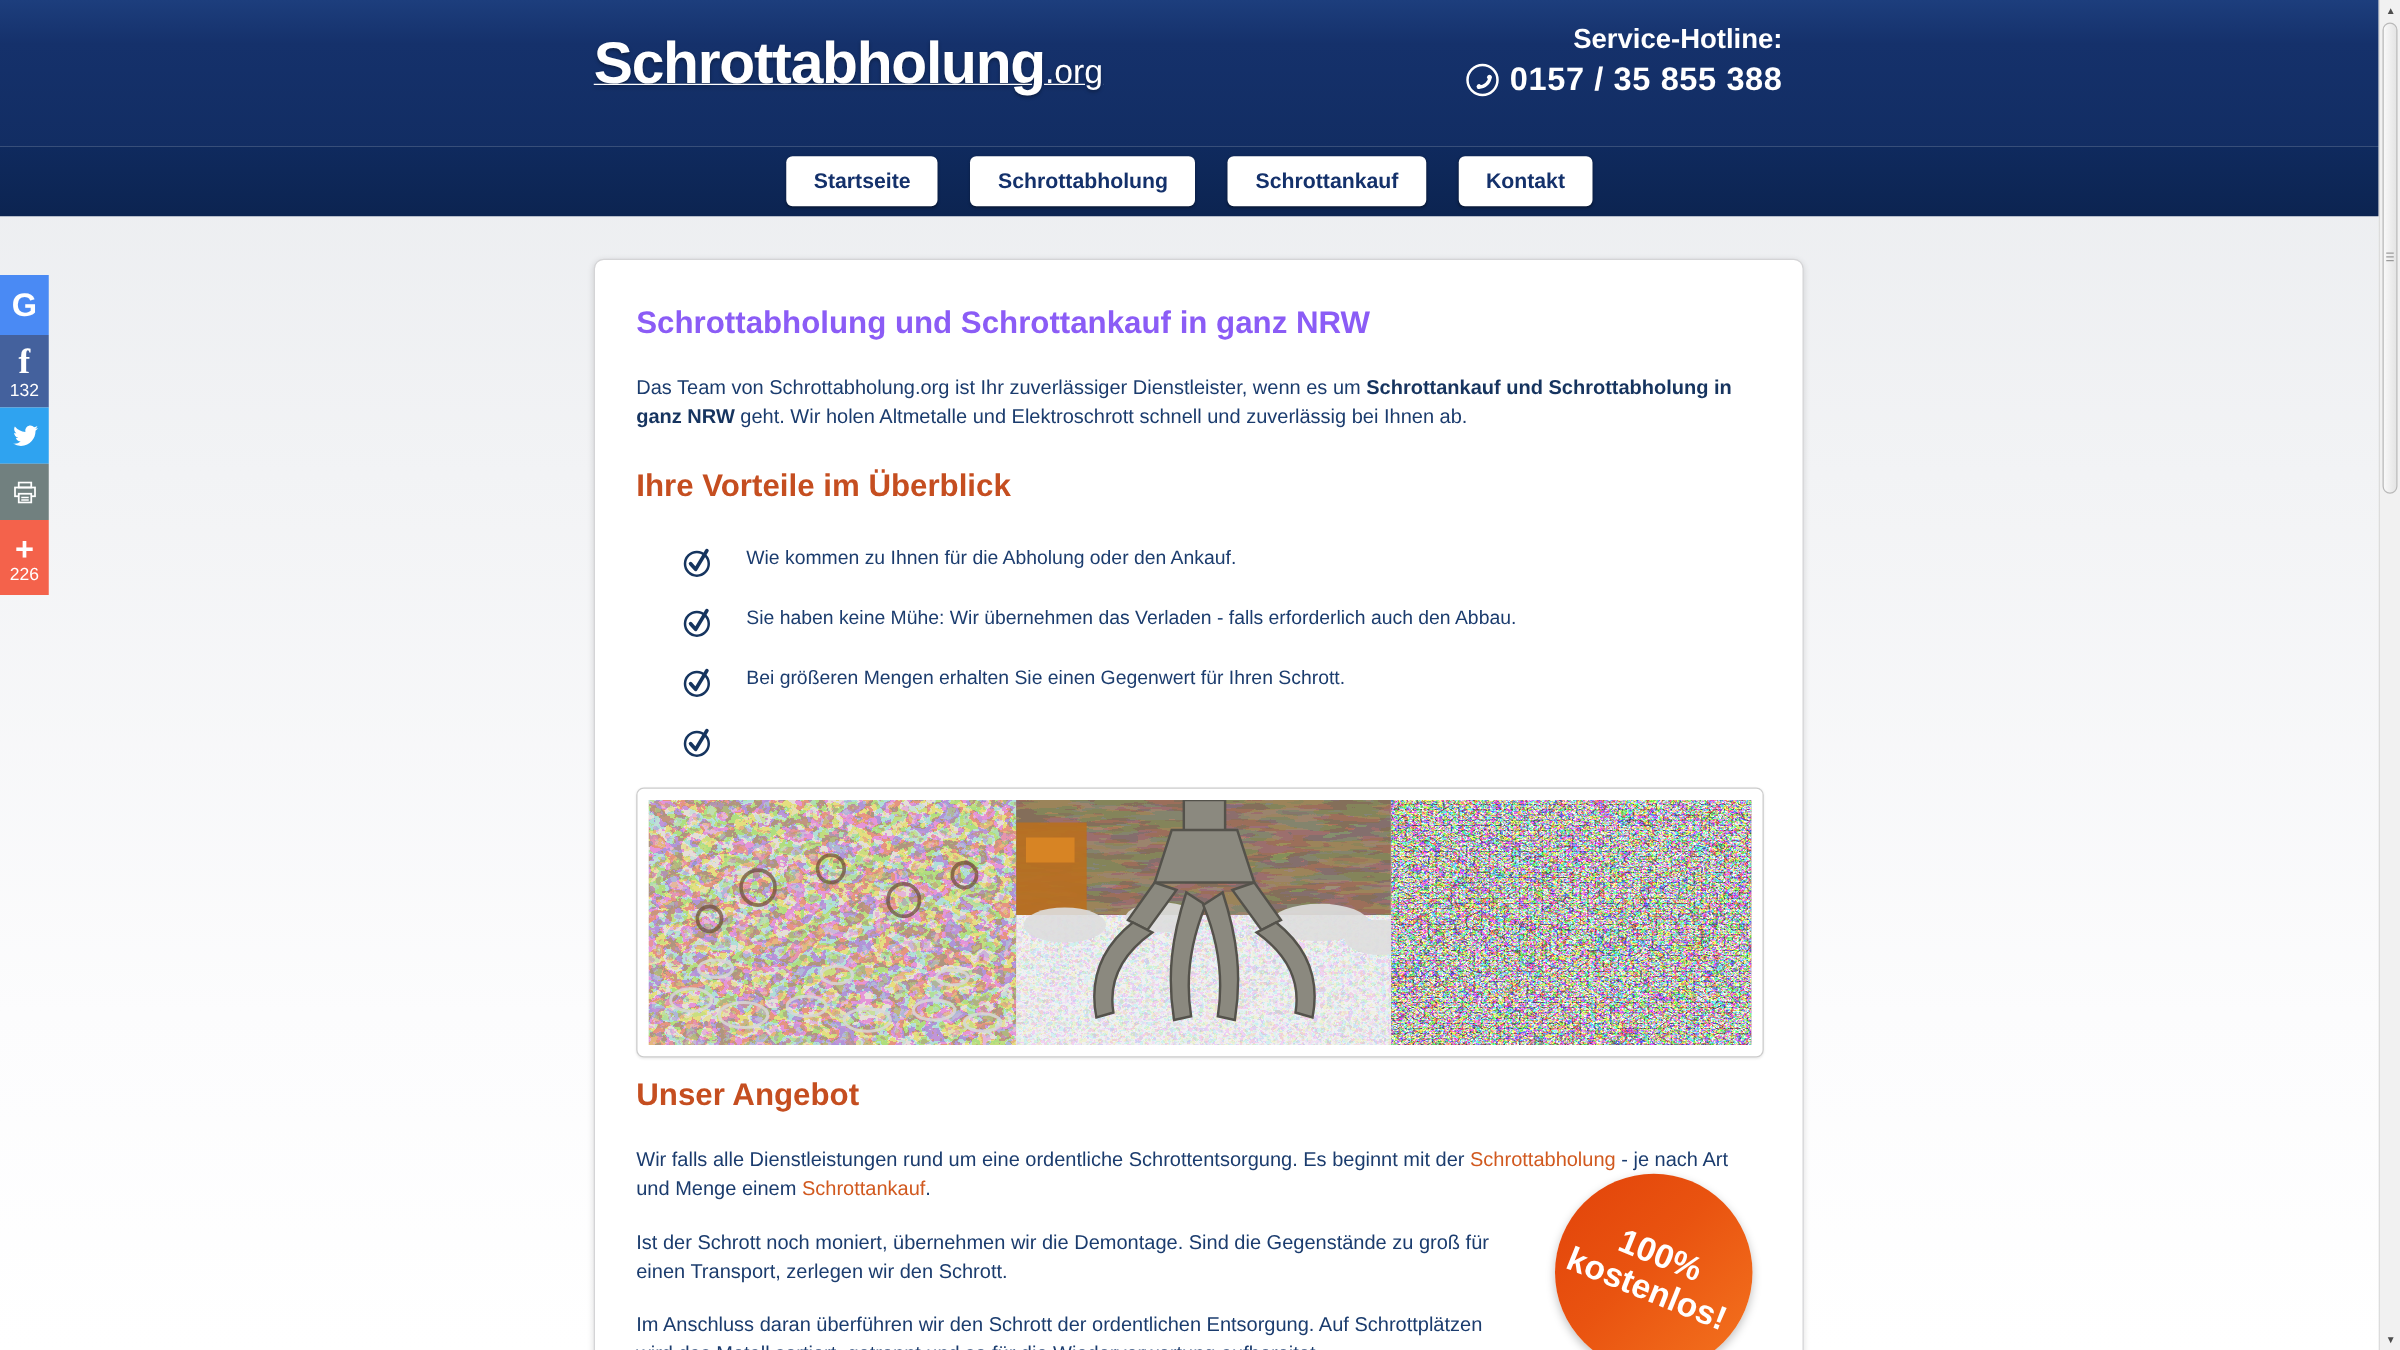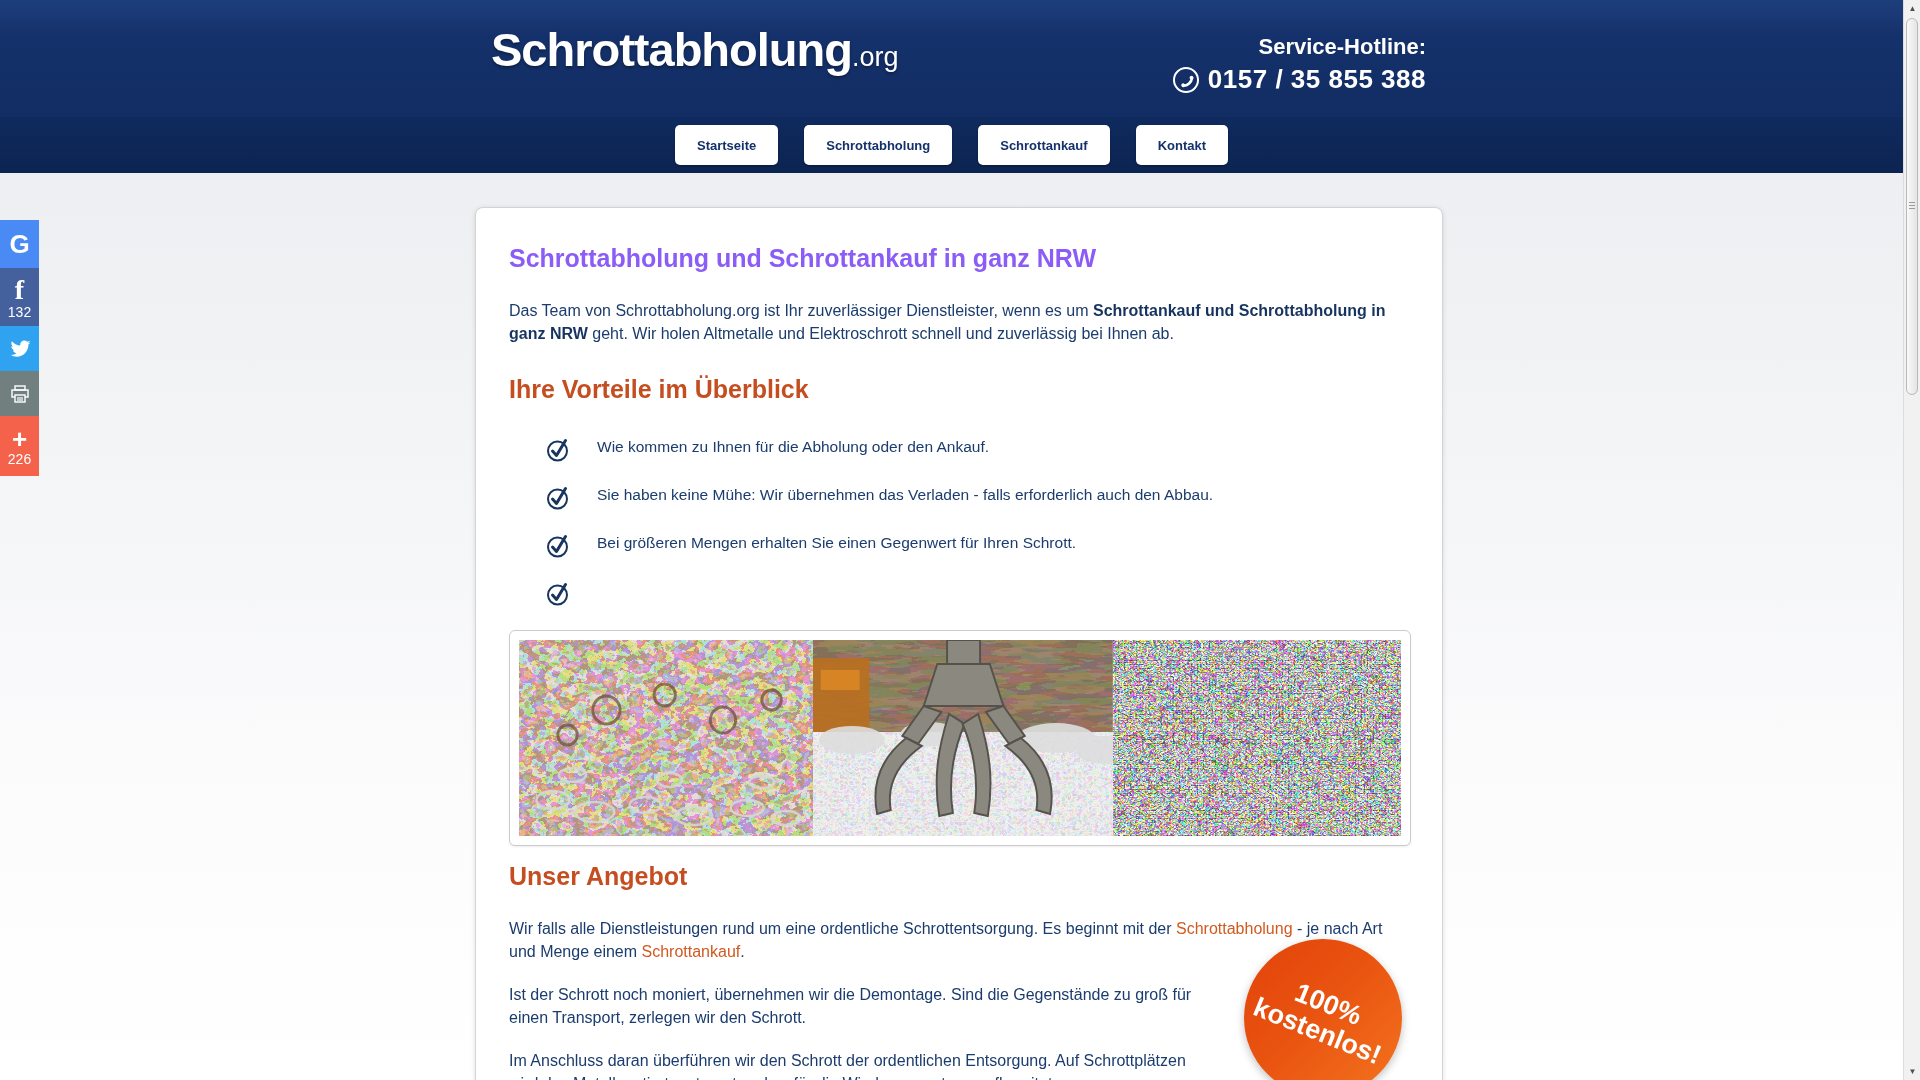--- a/index.html
+++ b/index.html
@@ -9,36 +9,36 @@
     background: linear-gradient(180deg, #e9ebee 0%, #f2f3f5 35%, #fcfcfd 75%, #ffffff 100%);
     position: relative;
     color: #1b3c6e;
   }
 
   
   .header {
     position: absolute; left: 0; top: 0; width: 1903px; height: 117px;
     background: linear-gradient(180deg, #1d3e7d 0%, #15316b 30%, #122d63 100%);
   }
-  .logo { position: absolute; left: 491px; top: 22px; color: #ffffff; white-space: nowrap; }
+  .logo { position: absolute; left: 475px; top: 22px; color: #ffffff; white-space: nowrap; text-decoration: underline; }
   .logo .main { font-size: 47px; font-weight: bold; letter-spacing: -1px; text-shadow: 0 2px 3px rgba(0,0,0,.35); }
   .logo .tld  { font-size: 27px; font-weight: normal; text-shadow: 0 2px 3px rgba(0,0,0,.35); }
-  .hotline { position: absolute; right: 477px; top: 18px; text-align: right; color: #fff; margin-top: 16px; }
+  .hotline { position: absolute; right: 477px; top: 18px; text-align: right; color: #fff; }
   .hotline .label { font-size: 22px; font-weight: bold; display: block; margin-bottom: 4px; }
   .hotline .number-row { display: flex; align-items: center; justify-content: flex-end; gap: 8px; }
   .hotline .number { font-size: 26px; font-weight: bold; letter-spacing: .5px; }
 
   
   .navbar {
     position: absolute; left: 0; top: 117px; width: 1903px; height: 56px;
     background: linear-gradient(180deg, #0f2a5e 0%, #0c2451 100%);
     display: flex; align-items: center; justify-content: center; gap: 26px;
   }
   .nav-btn {
-    background: #ffffff; color: #14316b; font-size: 13px; font-weight: bold;
+    background: #ffffff; color: #14316b; font-size: 17px; font-weight: bold;
     font-family: inherit; border: none; border-radius: 5px; height: 40px; padding: 0 22px;
     cursor: pointer; box-shadow: 0 1px 2px rgba(0,0,0,.35);
   }
 
   
   .social { position: absolute; left: 0; top: 220px; width: 39px; z-index: 30; }
   .social .s-item { width: 39px; display: flex; flex-direction: column; align-items: center; justify-content: center; color: #fff; cursor: pointer; }
   .s-google   { height: 48px; background: #4a8af4; }
   .s-facebook { height: 58px; background: #44619d; }
   .s-twitter  { height: 45px; background: #2fa3f0; }

